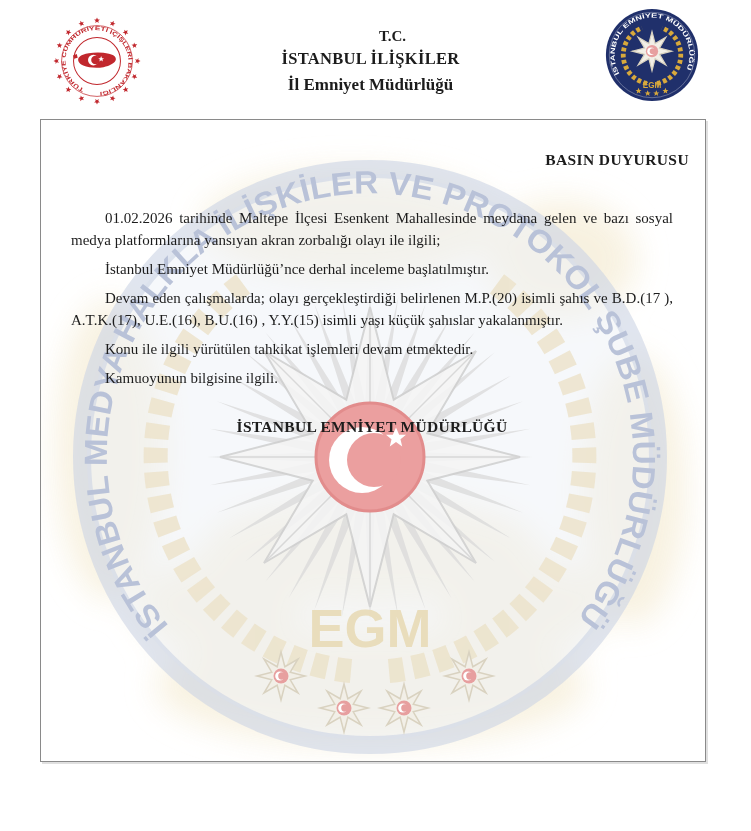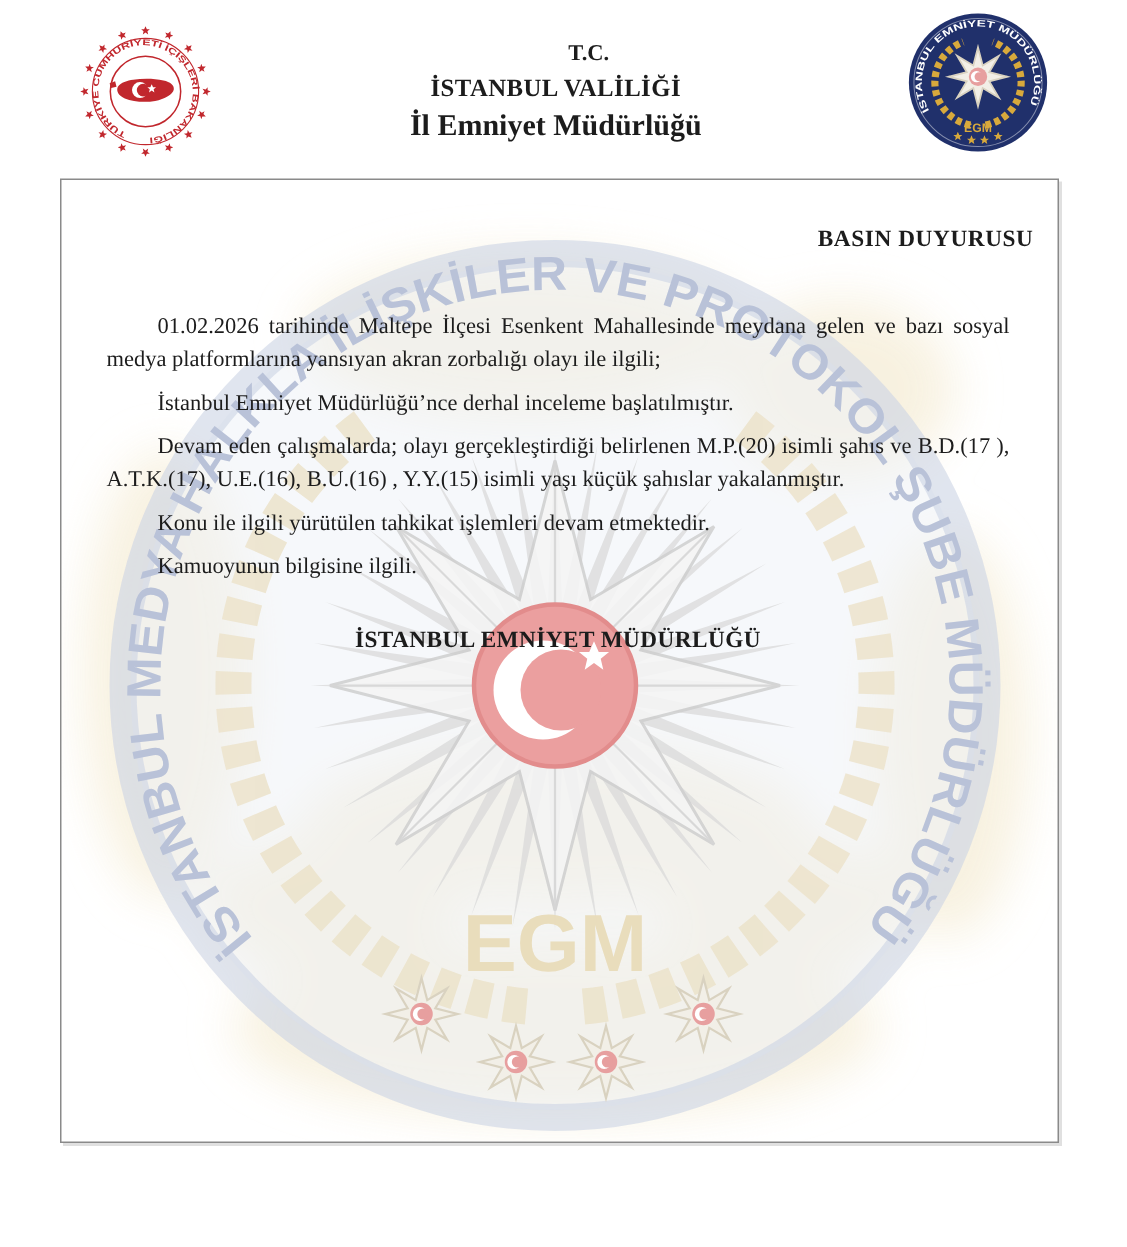--- a/index.html
+++ b/index.html
@@ -6,21 +6,21 @@
   body{width:751px;height:831px;background:#ffffff;position:relative;overflow:hidden;
        font-family:"Liberation Serif", serif;color:#1c1c1c;}
   .page{position:absolute;inset:0;}
 
   
   .seal-svg{position:absolute;left:51px;top:15px;width:92px;height:92px;}
   .emblem-svg{position:absolute;left:604px;top:7px;width:96px;height:96px;}
   .titles{position:absolute;left:0;right:10px;top:26px;text-align:center;font-weight:bold;}
   .t1{font-size:15px;line-height:20px;padding-left:44px;}
   .t2{font-size:16.5px;line-height:26px;letter-spacing:.3px;}
-  .t3{font-size:20px;line-height:25px;}
+  .t3{font-size:17px;line-height:25px;}
 
   
   .doc-box{position:absolute;left:40px;top:119px;width:664px;height:641px;
            border:1px solid #8a8a8a;box-shadow:2px 2px 0 rgba(0,0,0,.12);background:#fff;}
   .watermark{position:absolute;left:0;top:0;width:664px;height:641px;pointer-events:none;}
   .doc-content{position:relative;z-index:1;padding:0 16px 0 14px;}
   .doc-title{margin:31px 0 38px;text-align:right;font-weight:bold;font-size:15.5px;letter-spacing:.4px;}
   .doc-content p{margin:0 16px 7px;font-size:15px;line-height:22px;text-indent:34px;text-align:justify;}
   .signature{margin-top:29px;text-align:center;font-weight:bold;font-size:15.5px;letter-spacing:.3px;}
 
@@ -75,21 +75,21 @@
       <path d="M30,46.5 C32,43.5 37,42 41,41.5 C48,40.5 56,40.5 63,42 C68,43 71,45.5 70.5,48.5
                C70,52 64,55.5 57,56.8 C50,58 41,57.5 35,55 C30.5,53 28.5,49.5 30,46.5 Z" fill="#c1272d"></path>
       <circle cx="46" cy="49" r="5.8" fill="#ffffff"></circle>
       <circle cx="48.3" cy="49" r="4.6" fill="#c1272d"></circle>
       <use href="#star5" x="54.5" y="48" fill="#ffffff" color="#ffffff" transform="scale(1)"></use>
     </g>
   </svg>
 
   <div class="titles">
     <div class="t1">T.C.</div>
-    <div class="t2">İSTANBUL VALİLİĞİ</div>
+    <div class="t2">İSTANBUL İLİŞKİLER</div>
     <div class="t3">İl Emniyet Müdürlüğü</div>
   </div>
 
   <svg class="emblem-svg" viewBox="0 0 100 100">
     <circle cx="50" cy="50" r="48" fill="#20306b"></circle>
     <circle cx="50" cy="50" r="44.5" fill="none" stroke="rgba(255,255,255,.45)" stroke-width="0.7"></circle>
     <defs>
         <path id="embCircle" d="M16.2,69.5 A39,39 0 1 1 83.8,69.5"></path>
       </defs>
     <text class="wm-sans" font-size="6.4" fill="#ffffff">

